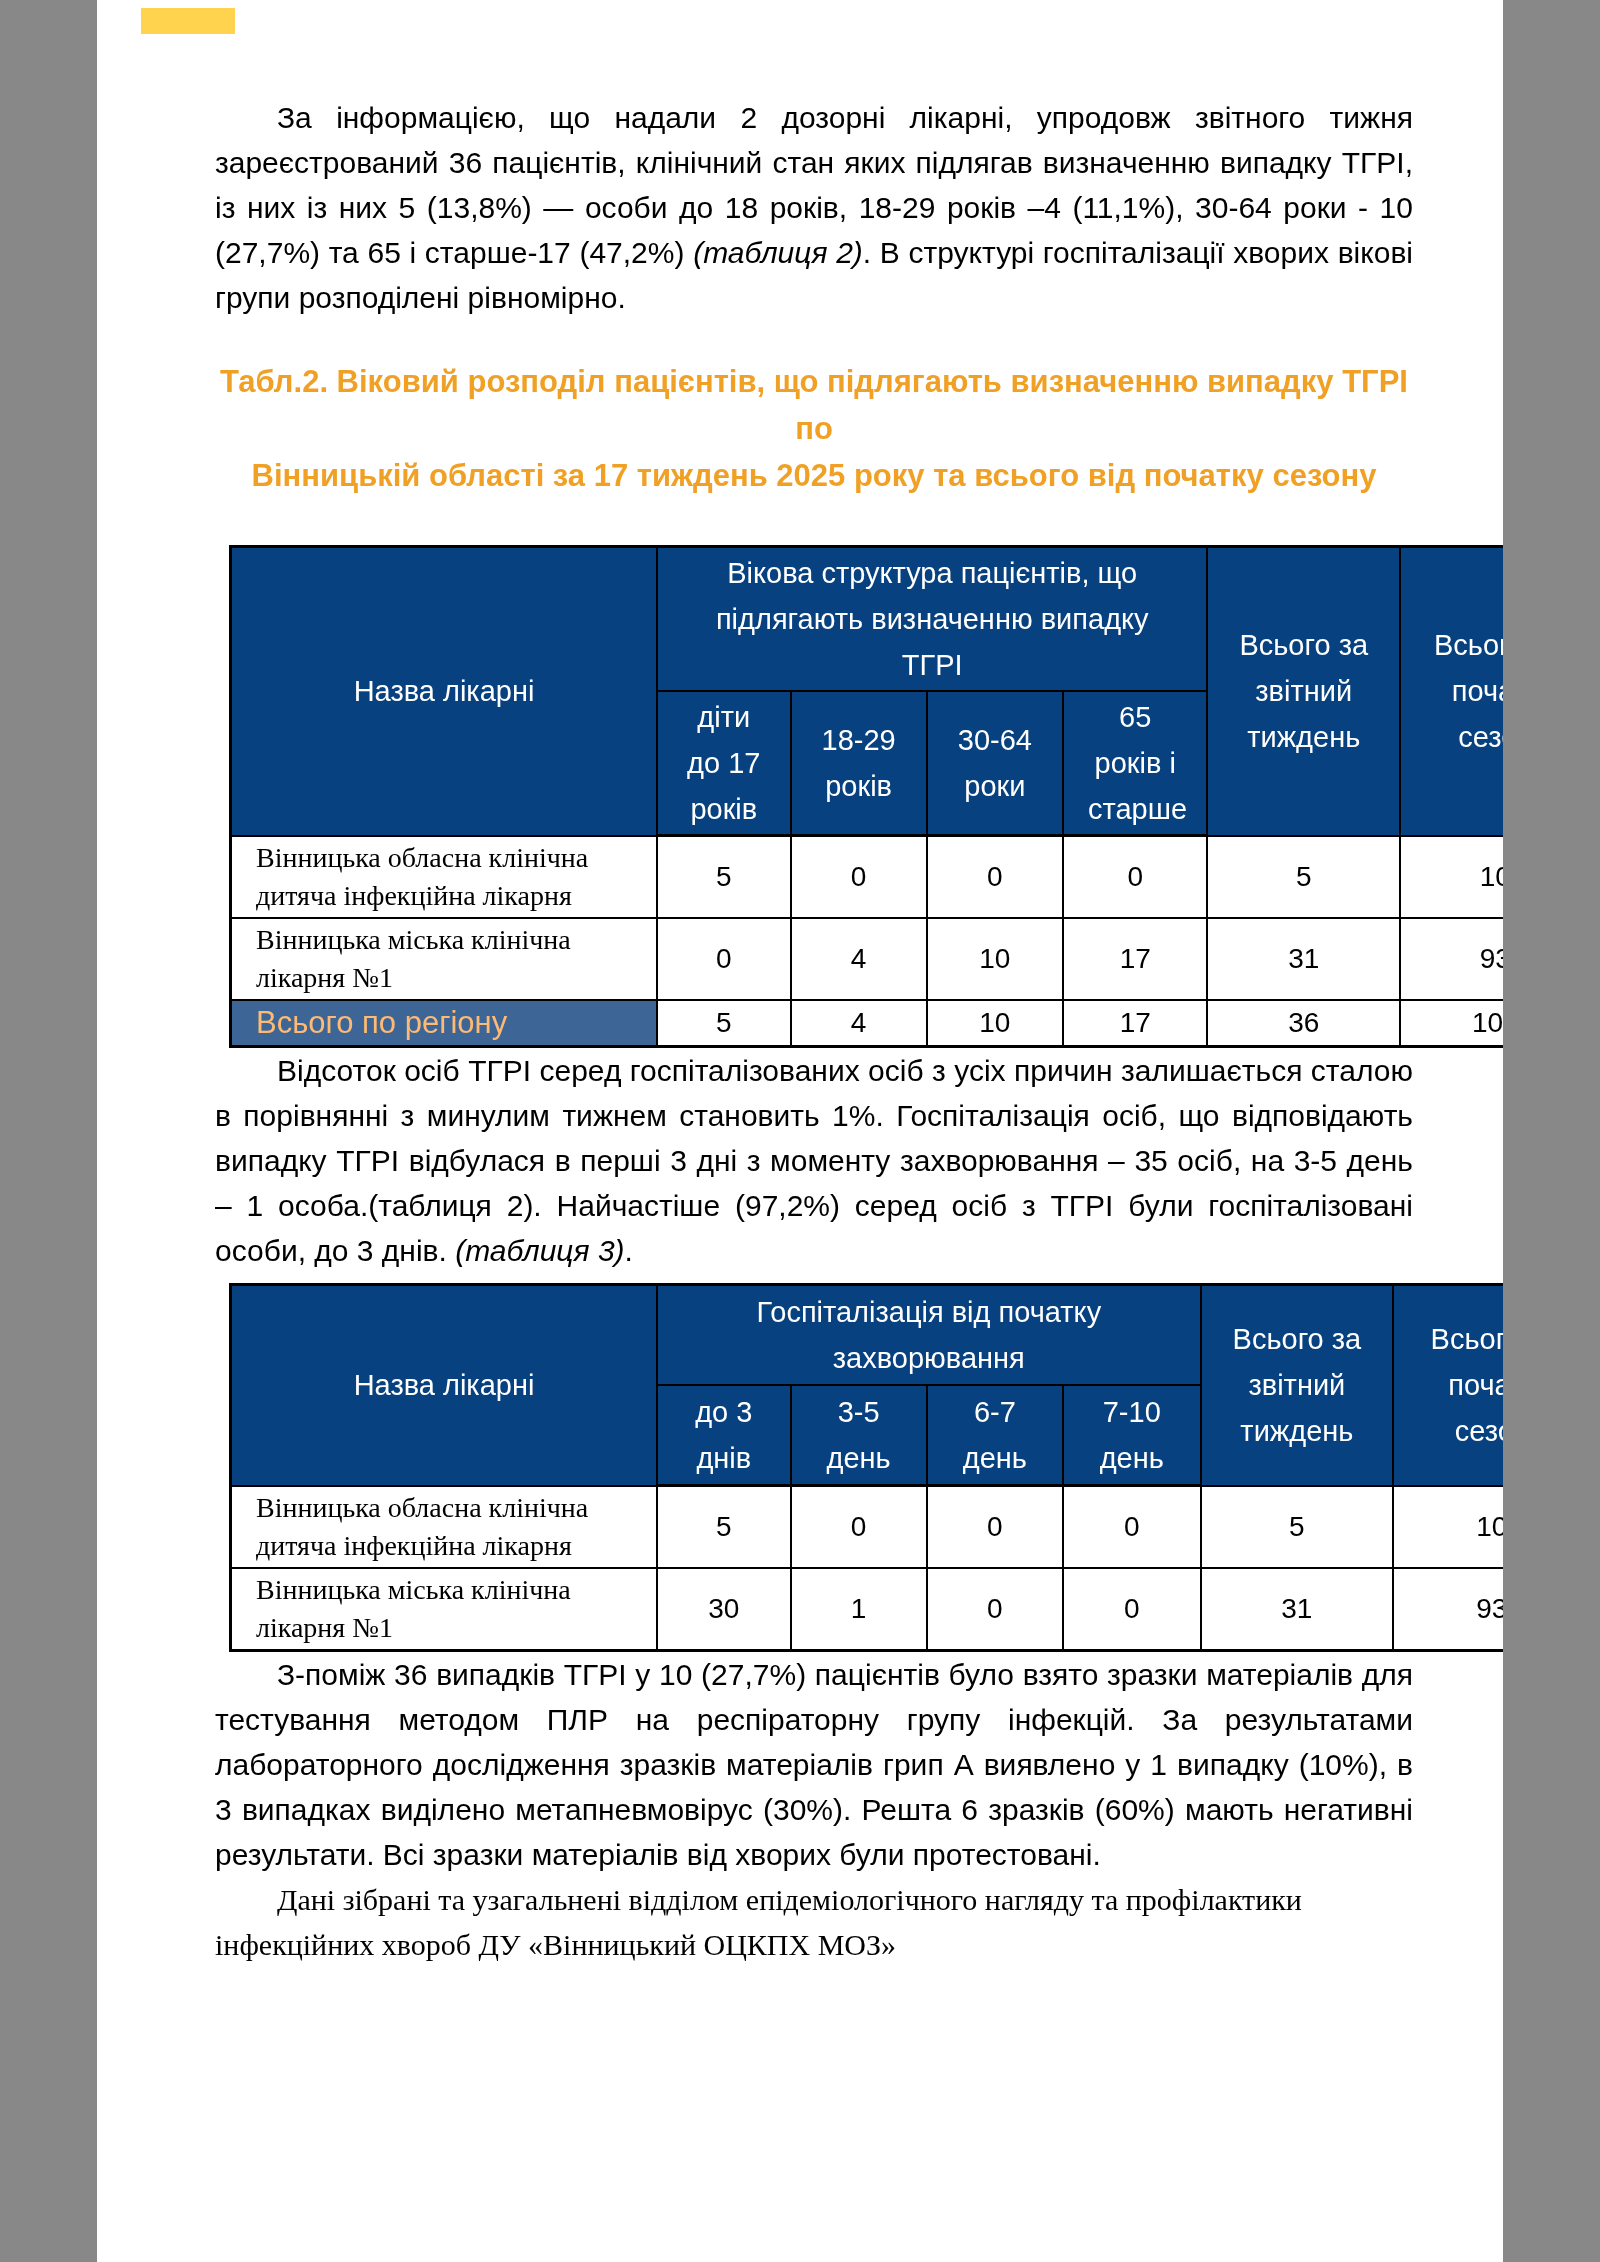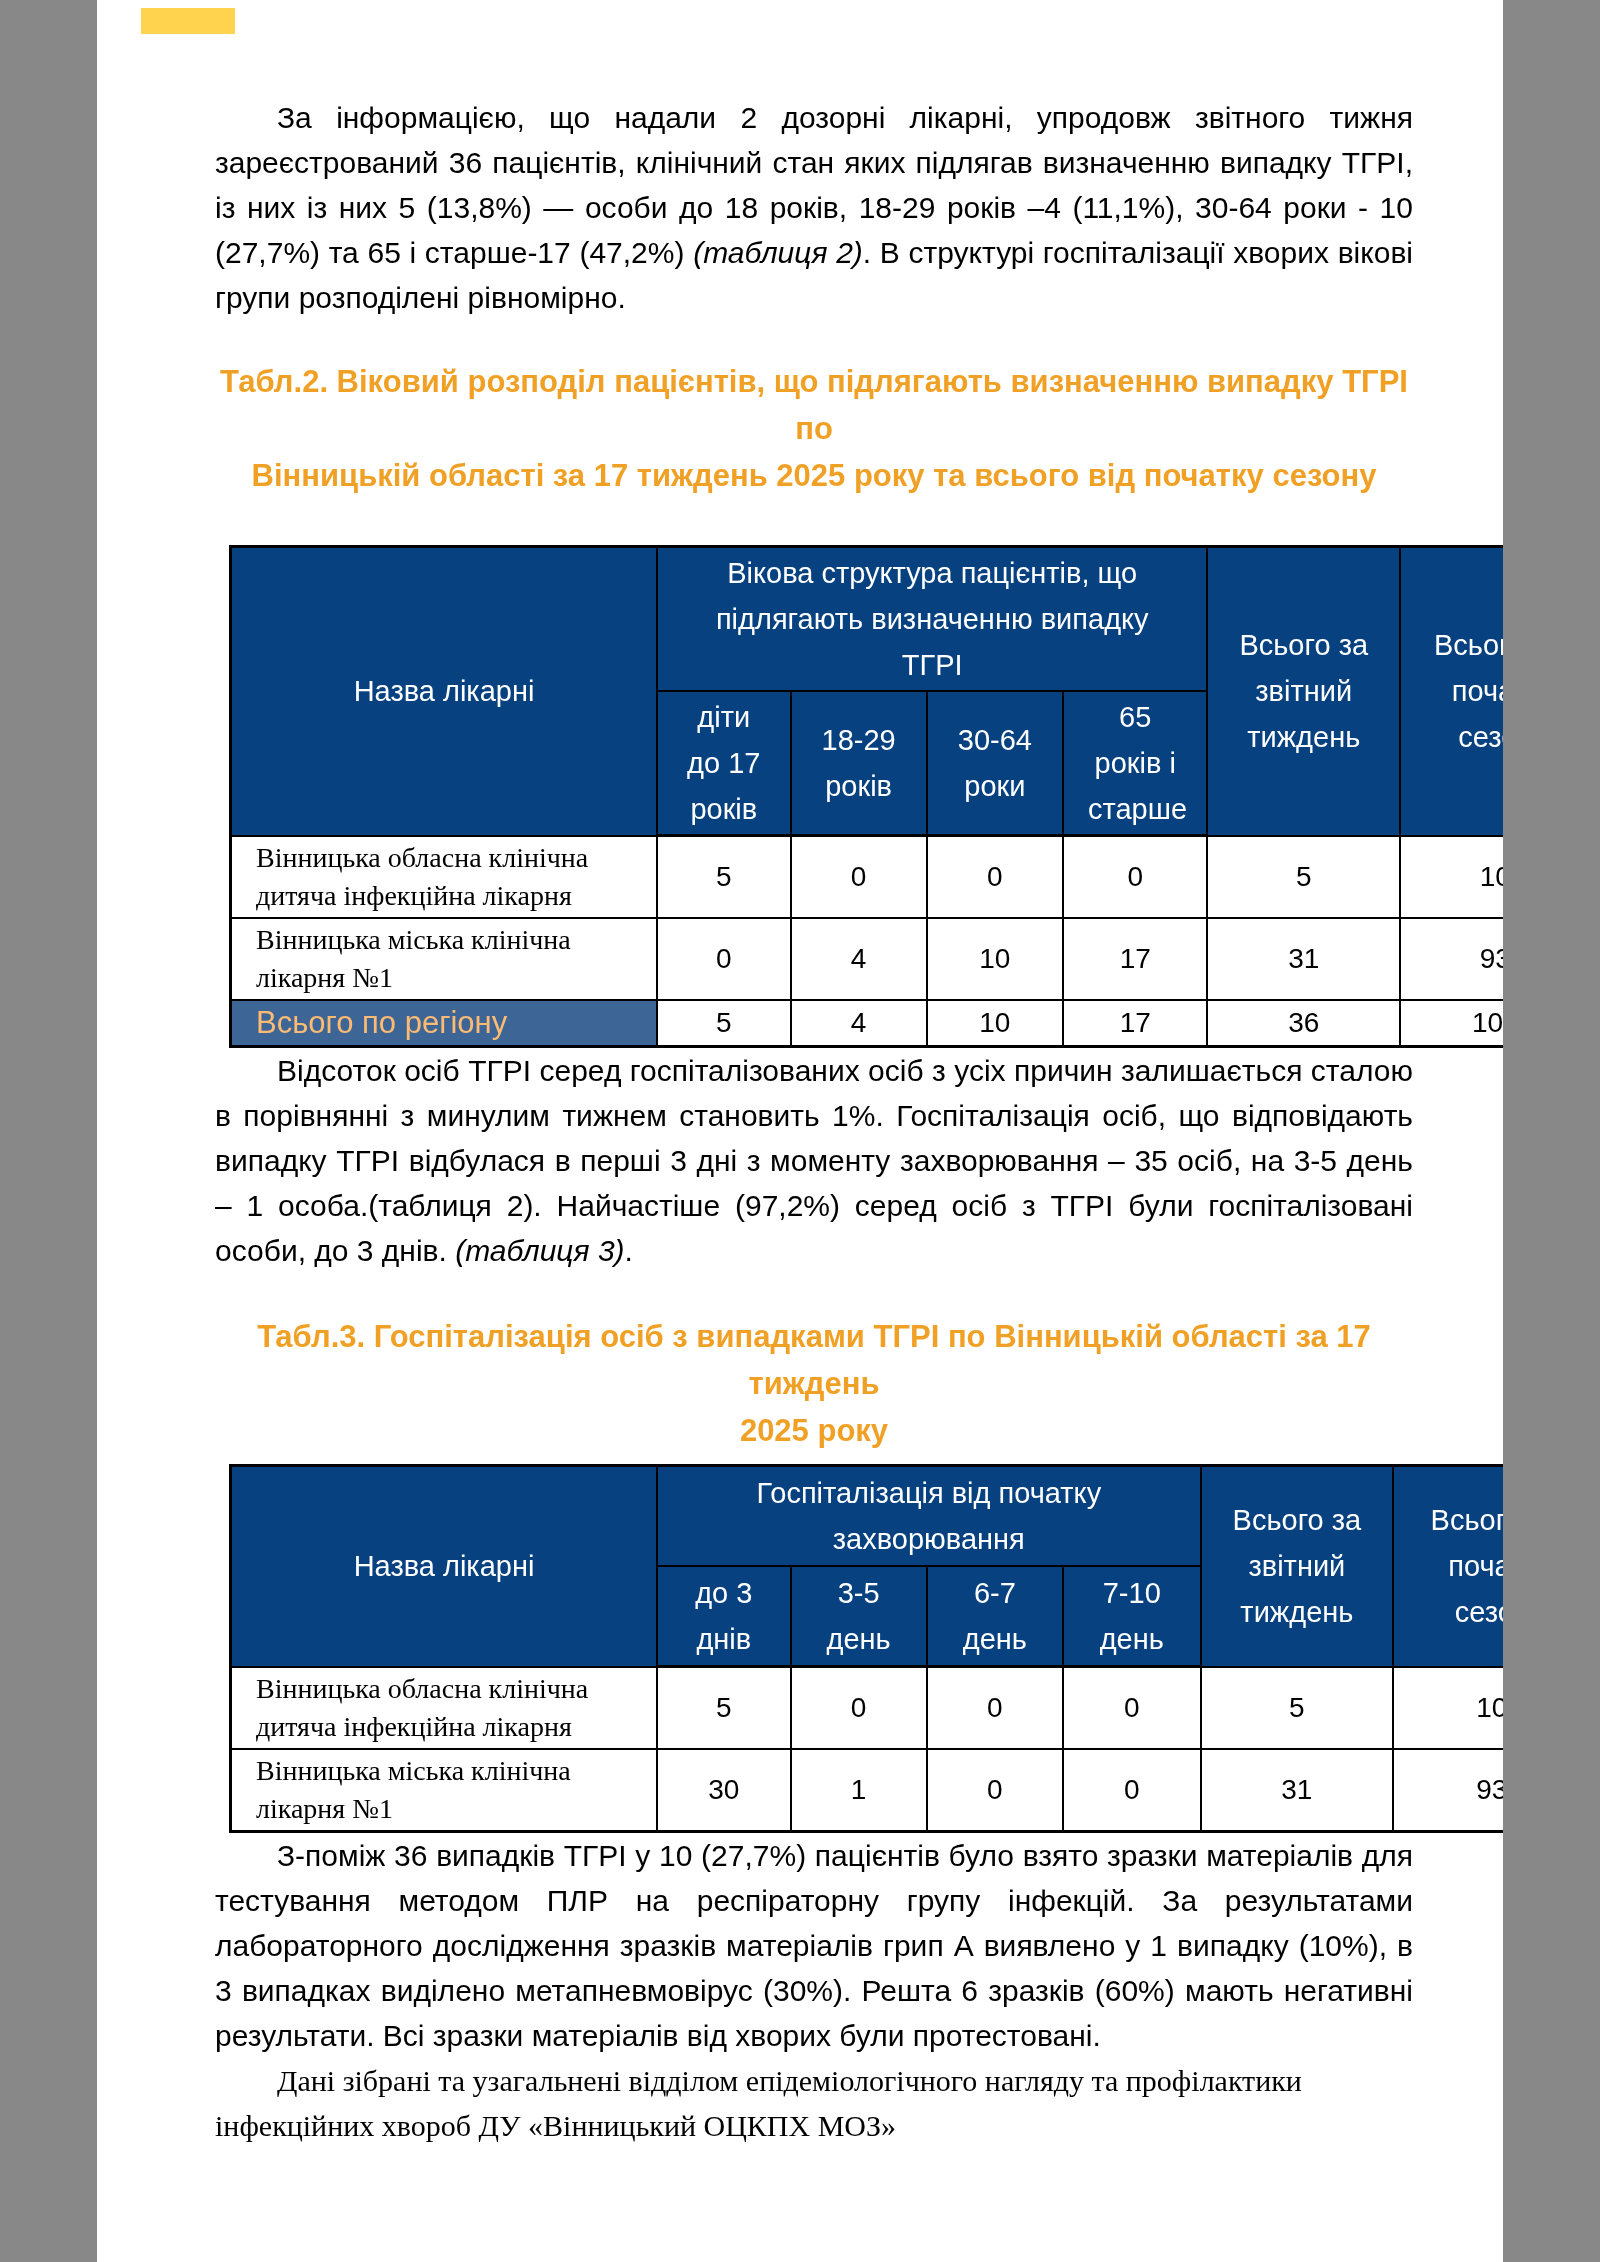--- a/index.html
+++ b/index.html
@@ -147,24 +147,20 @@
         <td class="val">10</td>
         <td class="val">17</td>
         <td class="val">36</td>
         <td class="val">1034</td>
       </tr>
     </tbody>
       </table>
 
     <p class="body para-2"><span>Відсоток осіб ТГРІ серед госпіталізованих осіб з усіх причин залишається сталою в порівнянні з минулим тижнем становить 1%. Госпіталізація осіб, що відповідають випадку ТГРІ відбулася в перші 3 дні з моменту захворювання – 35 осіб, на 3-5 день – 1 особа.(таблиця 2). Найчастіше (97,2%) серед осіб з ТГРІ були госпіталізовані особи, до 3 днів. </span><span class="it">(таблиця 3)</span><span>.</span></p>
 
-    <p class="tbl-title tbl-title-3">
-      <span>Табл.3. Госпіталізація осіб з випадками ТГРІ по Вінницькій області за 17 тиждень</span><br>
-      <span>2025 року</span>
-    </p>
 
     <table class="report-table tbl-3">
       <colgroup>
         <col style="width:31%">
           <col style="width:9.7%">
           <col style="width:9.9%">
         <col style="width:9.9%">
           <col style="width:10%">
           <col style="width:14%">
           <col style="width:15.5%">

